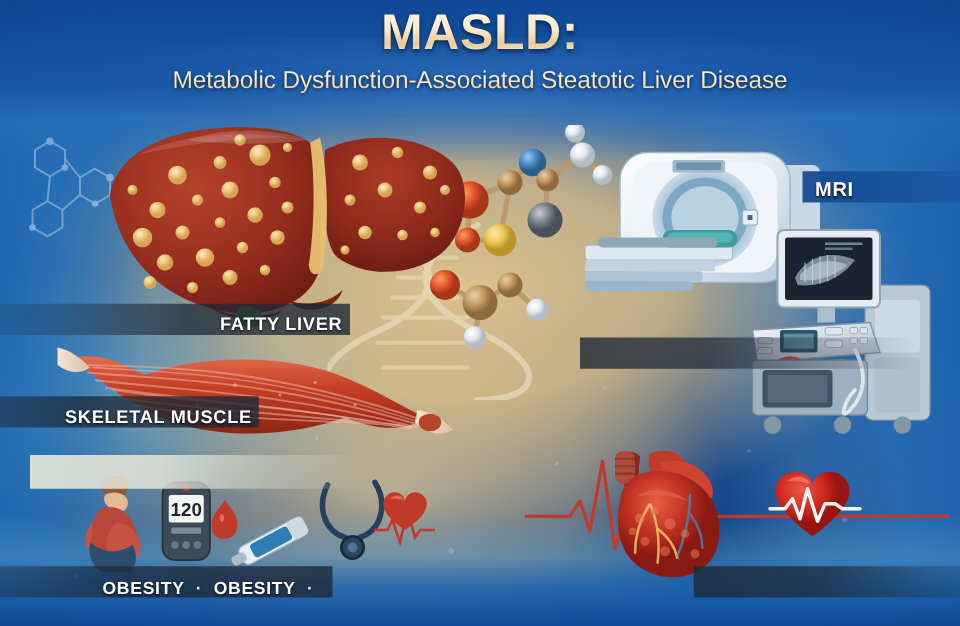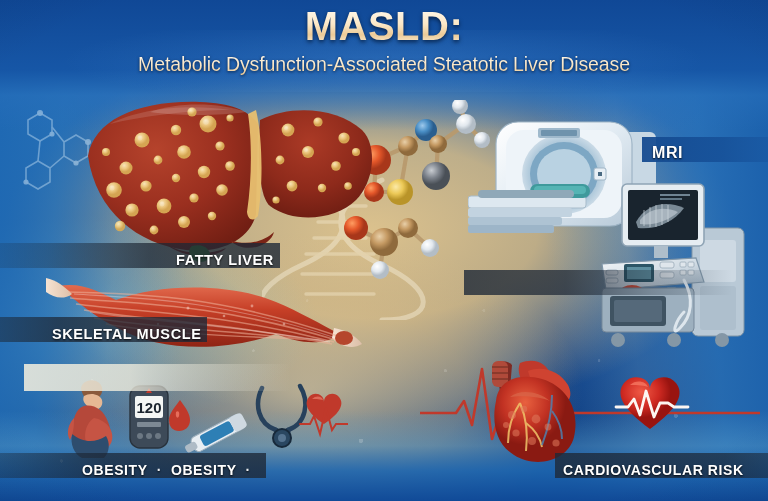--- a/index.html
+++ b/index.html
@@ -570,16 +570,15 @@
     <div class="bar-blue"></div>
     <span>MRI</span>
   </div>
 
   <div class="lbl lbl-dark" id="lbl-elasto">
     <div class="bar-r"></div>
   </div>
 
   <div class="lbl lbl-dark" id="lbl-cv">
     <div class="bar-r"></div>
-    <span>CARDIOVASCULAR RISK</span>
   </div>
 
 </div>
 
 </body></html>

